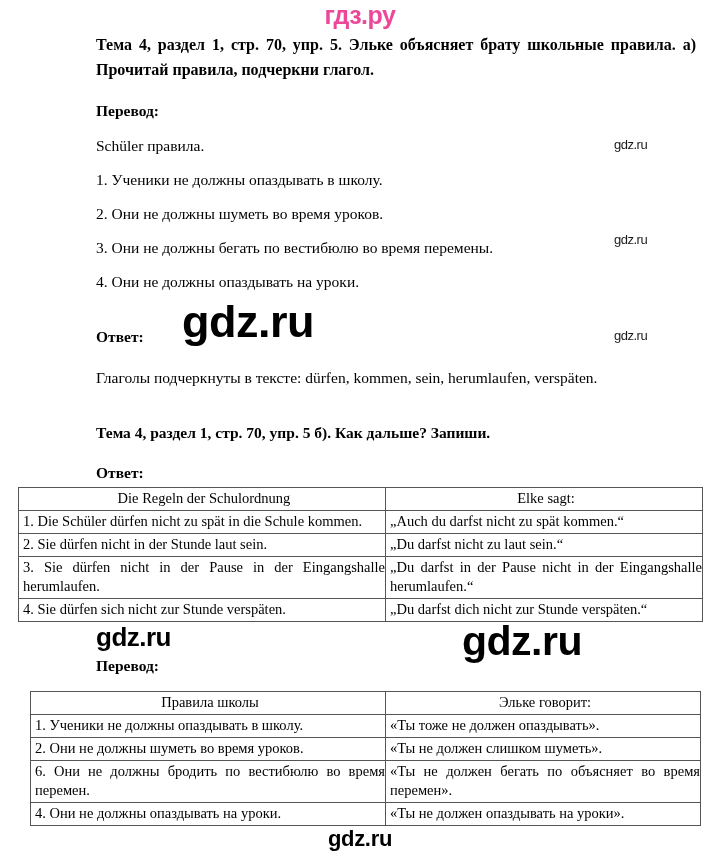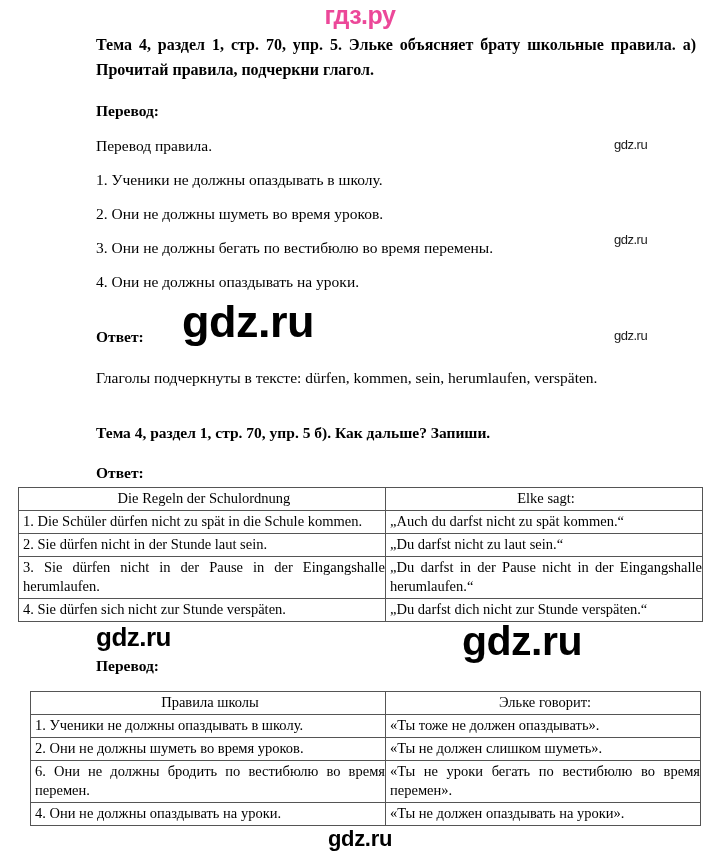--- a/index.html
+++ b/index.html
@@ -134,21 +134,21 @@
 <div class="site-logo">гдз.ру</div>
 
 <div class="content">
 
   <p class="task-heading">Тема 4, раздел 1, стр. 70, упр. 5. Эльке объясняет брату школьные правила. а) Прочитай правила, подчеркни глагол.</p>
 
   <div class="gap-18"></div>
   <p class="label-bold">Перевод:</p>
 
   <div class="gap-14"></div>
-  <p class="plain-line">Перевод правила.</p>
+  <p class="plain-line">Schüler правила.</p>
 
   <div class="gap-14"></div>
   <p class="plain-line">1. Ученики не должны опаздывать в школу.</p>
 
   <div class="gap-14"></div>
   <p class="plain-line">2. Они не должны шуметь во время уроков.</p>
 
   <div class="gap-14"></div>
   <p class="plain-line">3. Они не должны бегать по вестибюлю во время перемены.</p>
 
@@ -212,21 +212,21 @@
     <tr>
       <td>1. Ученики не должны опаздывать в школу.</td>
       <td>«Ты тоже не должен опаздывать».</td>
     </tr>
     <tr>
       <td>2. Они не должны шуметь во время уроков.</td>
       <td>«Ты не должен слишком шуметь».</td>
     </tr>
     <tr>
       <td>6. Они не должны бродить по вестибюлю во время перемен.</td>
-      <td>«Ты не уроки бегать по вестибюлю во время перемен».</td>
+      <td>«Ты не должен бегать по объясняет во время перемен».</td>
     </tr>
     <tr>
       <td>4. Они не должны опаздывать на уроки.</td>
       <td>«Ты не должен опаздывать на уроки».</td>
     </tr>
   </tbody>
 </table>
 
 <div class="wm wm-sm wm-a">gdz.ru</div>
 <div class="wm wm-sm wm-b">gdz.ru</div>

